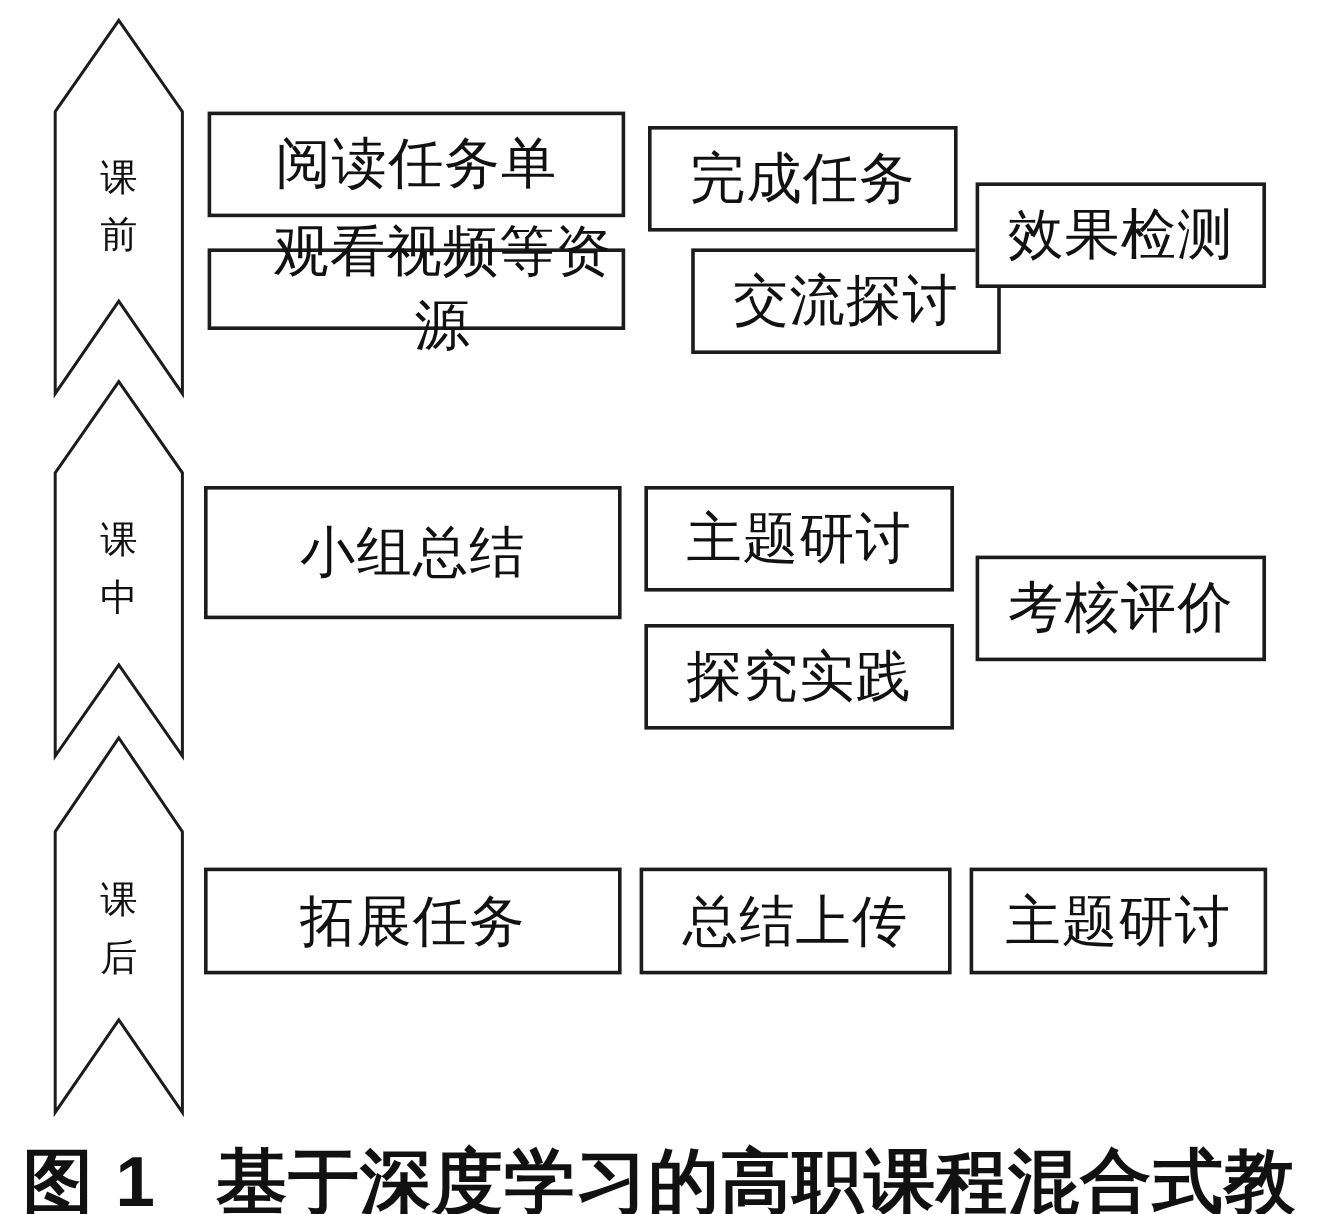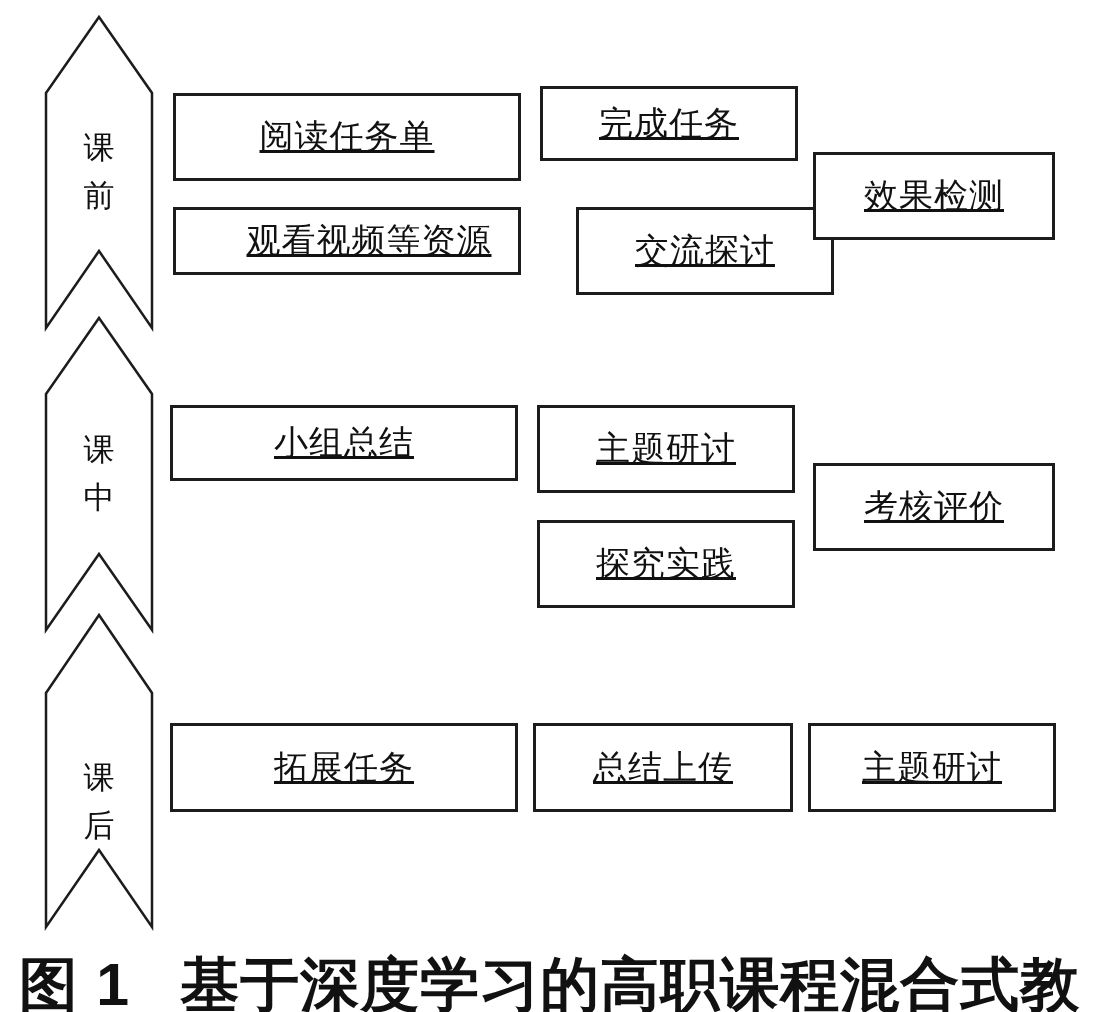--- a/index.html
+++ b/index.html
@@ -38,24 +38,23 @@
     white-space: normal;
   }
   .box {
     position: absolute;
     box-sizing: border-box;
     border: 3px solid var(--line, #1c1c1c);
     background: var(--background, #ffffff);
     display: flex;
     align-items: center;
     justify-content: center;
-    font-size: 34px;
+    font-size: 46px;
     letter-spacing: 1px;
     text-align: center;
-    text-decoration: underline;
   }
   #caption {
     position: absolute;
     left: 0;
     right: 0;
     top: 946px;
     text-align: center;
     font-family: "Liberation Sans", "DejaVu Sans", sans-serif;
     font-weight: 700;
     font-size: 59px;
@@ -71,29 +70,29 @@
 <div id="figure">
 
   <svg id="banners-svg" width="1099" height="1012" viewBox="0 0 1099 1012">
     <polygon points="46,93 99,17 152,93 152,328 99,251 46,328"></polygon>
     <polygon points="46,394 99,318 152,394 152,630 99,554 46,630"></polygon>
     <polygon points="46,693 99,615 152,693 152,927 99,850 46,927"></polygon>
   </svg>
 
   <div class="banner-label" style="left:99px; top:172px;">课前</div>
   <div class="banner-label" style="left:99px; top:474px;">课中</div>
-  <div class="banner-label" style="left:99px; top:774px;margin-top:28px;">课后</div>
+  <div class="banner-label" style="left:99px; top:774px;">课后</div>
 
   <div class="box" style="left:173px; top:93px; width:348px; height:88px;">阅读任务单</div>
-  <div class="box" style="left:540px; top:86px; width:258px; height:75px;">完成任务</div>
+  <div class="box" style="left:540px; top:105px; width:258px; height:88px;">完成任务</div>
   <div class="box" style="left:173px; top:207px; width:348px; height:68px;padding-left:44px;">观看视频等资源</div>
   <div class="box" style="left:540px; top:207px; width:258px; height:88px;margin-left:36px;">交流探讨</div>
   <div class="box" style="left:813px; top:152px; width:242px; height:88px;">效果检测</div>
 
-  <div class="box" style="left:170px; top:405px; width:348px; height:76px;">小组总结</div>
+  <div class="box" style="left:170px; top:405px; width:348px; height:111px;">小组总结</div>
   <div class="box" style="left:537px; top:405px; width:258px; height:88px;">主题研讨</div>
   <div class="box" style="left:537px; top:520px; width:258px; height:88px;">探究实践</div>
   <div class="box" style="left:813px; top:463px; width:242px; height:88px;">考核评价</div>
 
   <div class="box" style="left:170px; top:723px; width:348px; height:89px;">拓展任务</div>
   <div class="box" style="left:533px; top:723px; width:260px; height:89px;">总结上传</div>
   <div class="box" style="left:808px; top:723px; width:248px; height:89px;">主题研讨</div>
 
   <div id="caption">
     <span class="caption-index">图 1</span><span class="caption-title">基于深度学习的高职课程混合式教学模式</span>

